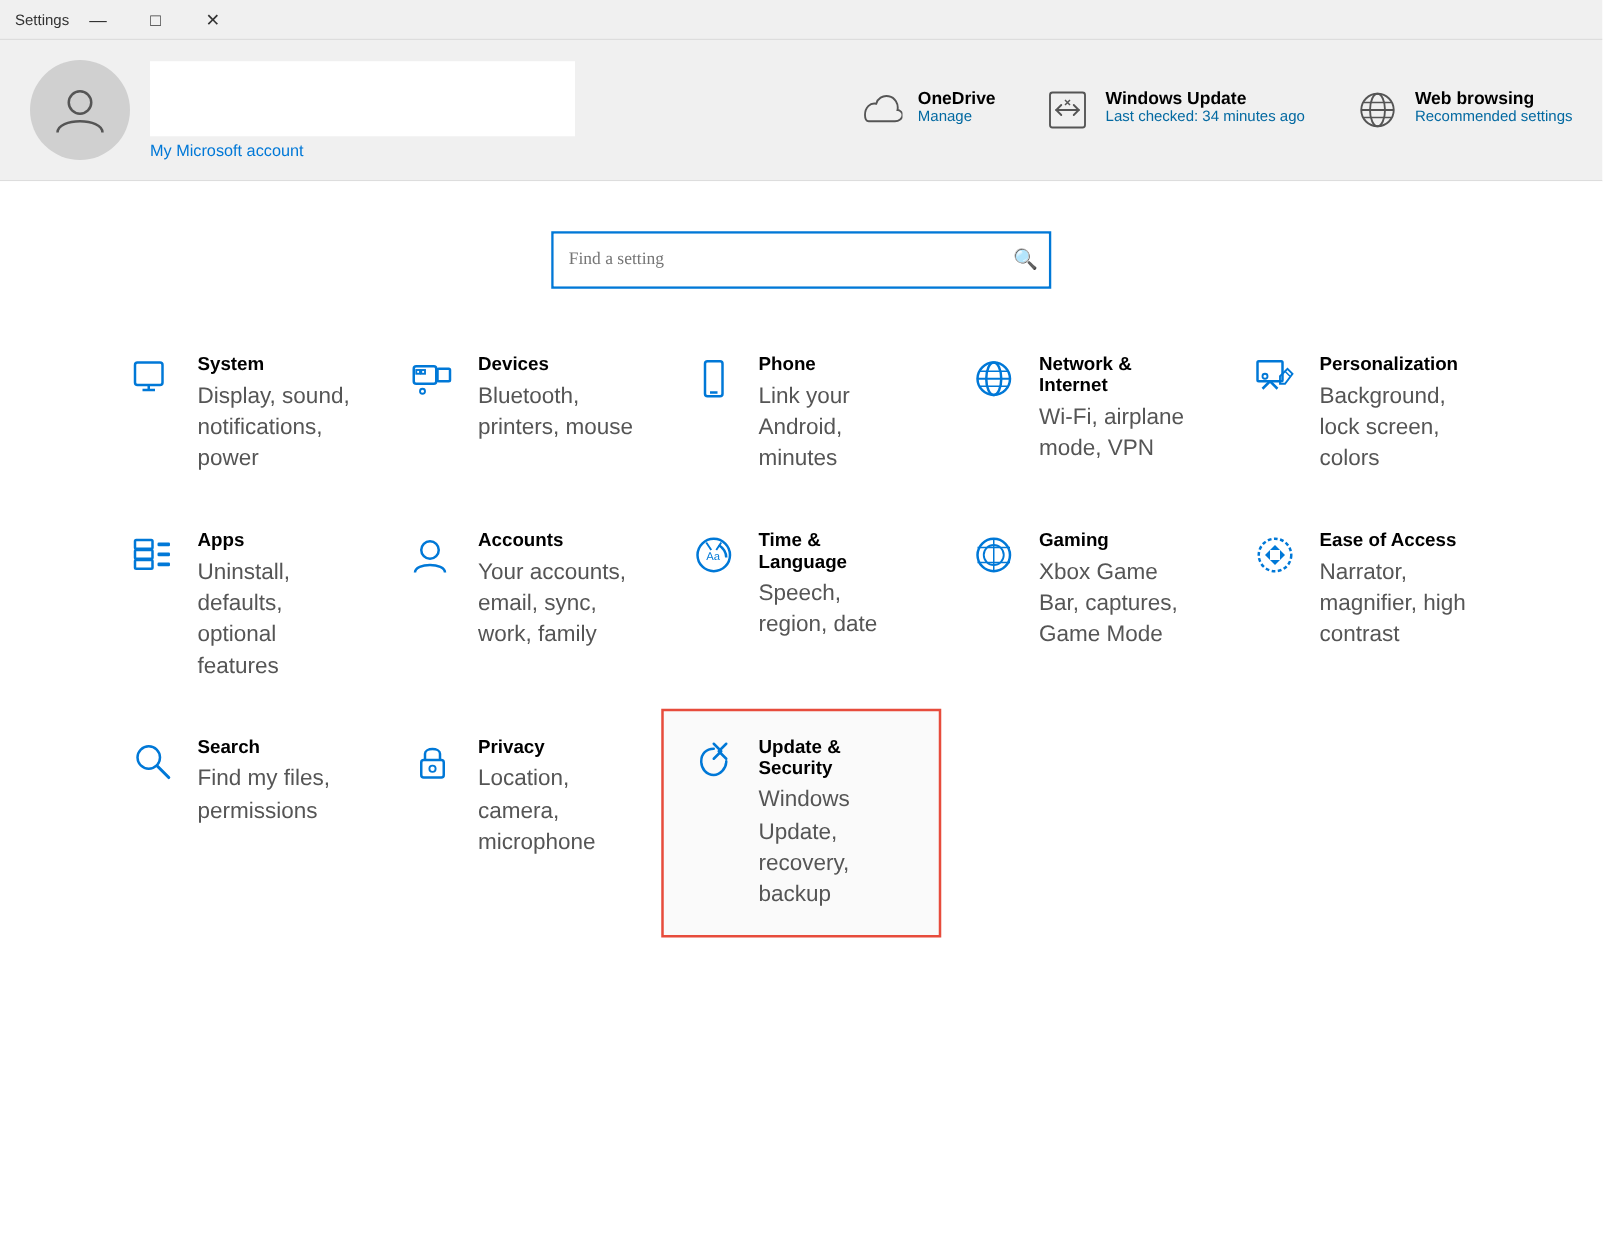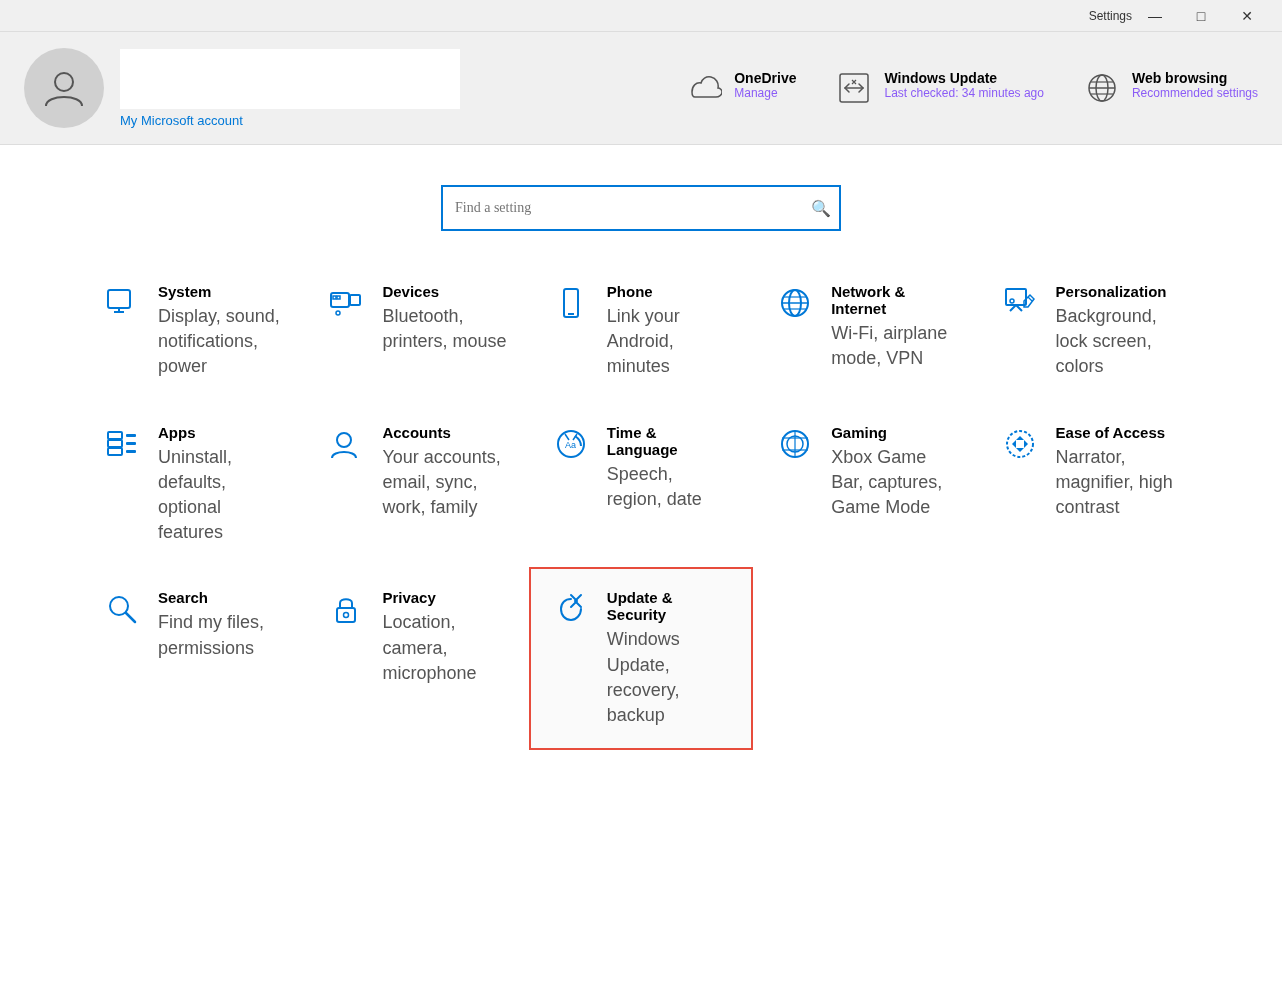--- a/index.html
+++ b/index.html
@@ -4,21 +4,21 @@
   <style>
     * { box-sizing: border-box; margin: 0; padding: 0; }
     body { font-family: 'Segoe UI', Arial, sans-serif; background: #fff; width: 1282px; height: 1002px; overflow: hidden; }
 
     
     .title-bar {
       background: #f0f0f0;
       height: 32px;
       display: flex;
       align-items: center;
-      justify-content: flex-end;
+      justify-content: flex-start;
       padding: 0 12px;
       border-bottom: 1px solid #ddd;
     }
     .title-bar-title { font-size: 12px; color: #333; }
     .title-bar-controls { display: flex; gap: 0; }
     .title-bar-btn {
       width: 46px; height: 32px;
       border: none; background: transparent;
       font-size: 14px; cursor: pointer; color: #333;
       display: flex; align-items: center; justify-content: center;
@@ -44,21 +44,21 @@
       width: 340px; height: 60px;
       border: none; background: #fff;
       font-size: 14px; padding: 8px;
     }
     .user-link { color: #0078d7; font-size: 13px; text-decoration: none; display: block; margin-top: 4px; }
 
     .header-right { display: flex; gap: 40px; align-items: flex-start; }
     .header-item { display: flex; align-items: flex-start; gap: 12px; }
     .header-item-icon { width: 36px; height: 36px; display: flex; align-items: center; justify-content: center; color: #555; }
     .header-item-text .item-title { font-size: 14px; font-weight: 600; color: #000; }
-    .header-item-text .item-sub { font-size: 12px; color: #8b5cf6; }
+    .header-item-text .item-sub { font-size: 12px; color: #0369a1; }
 
     
     .search-section {
       display: flex; justify-content: center;
       padding: 40px 0 30px 0;
       background: #fff;
     }
     .search-box {
       width: 400px;
       position: relative;

